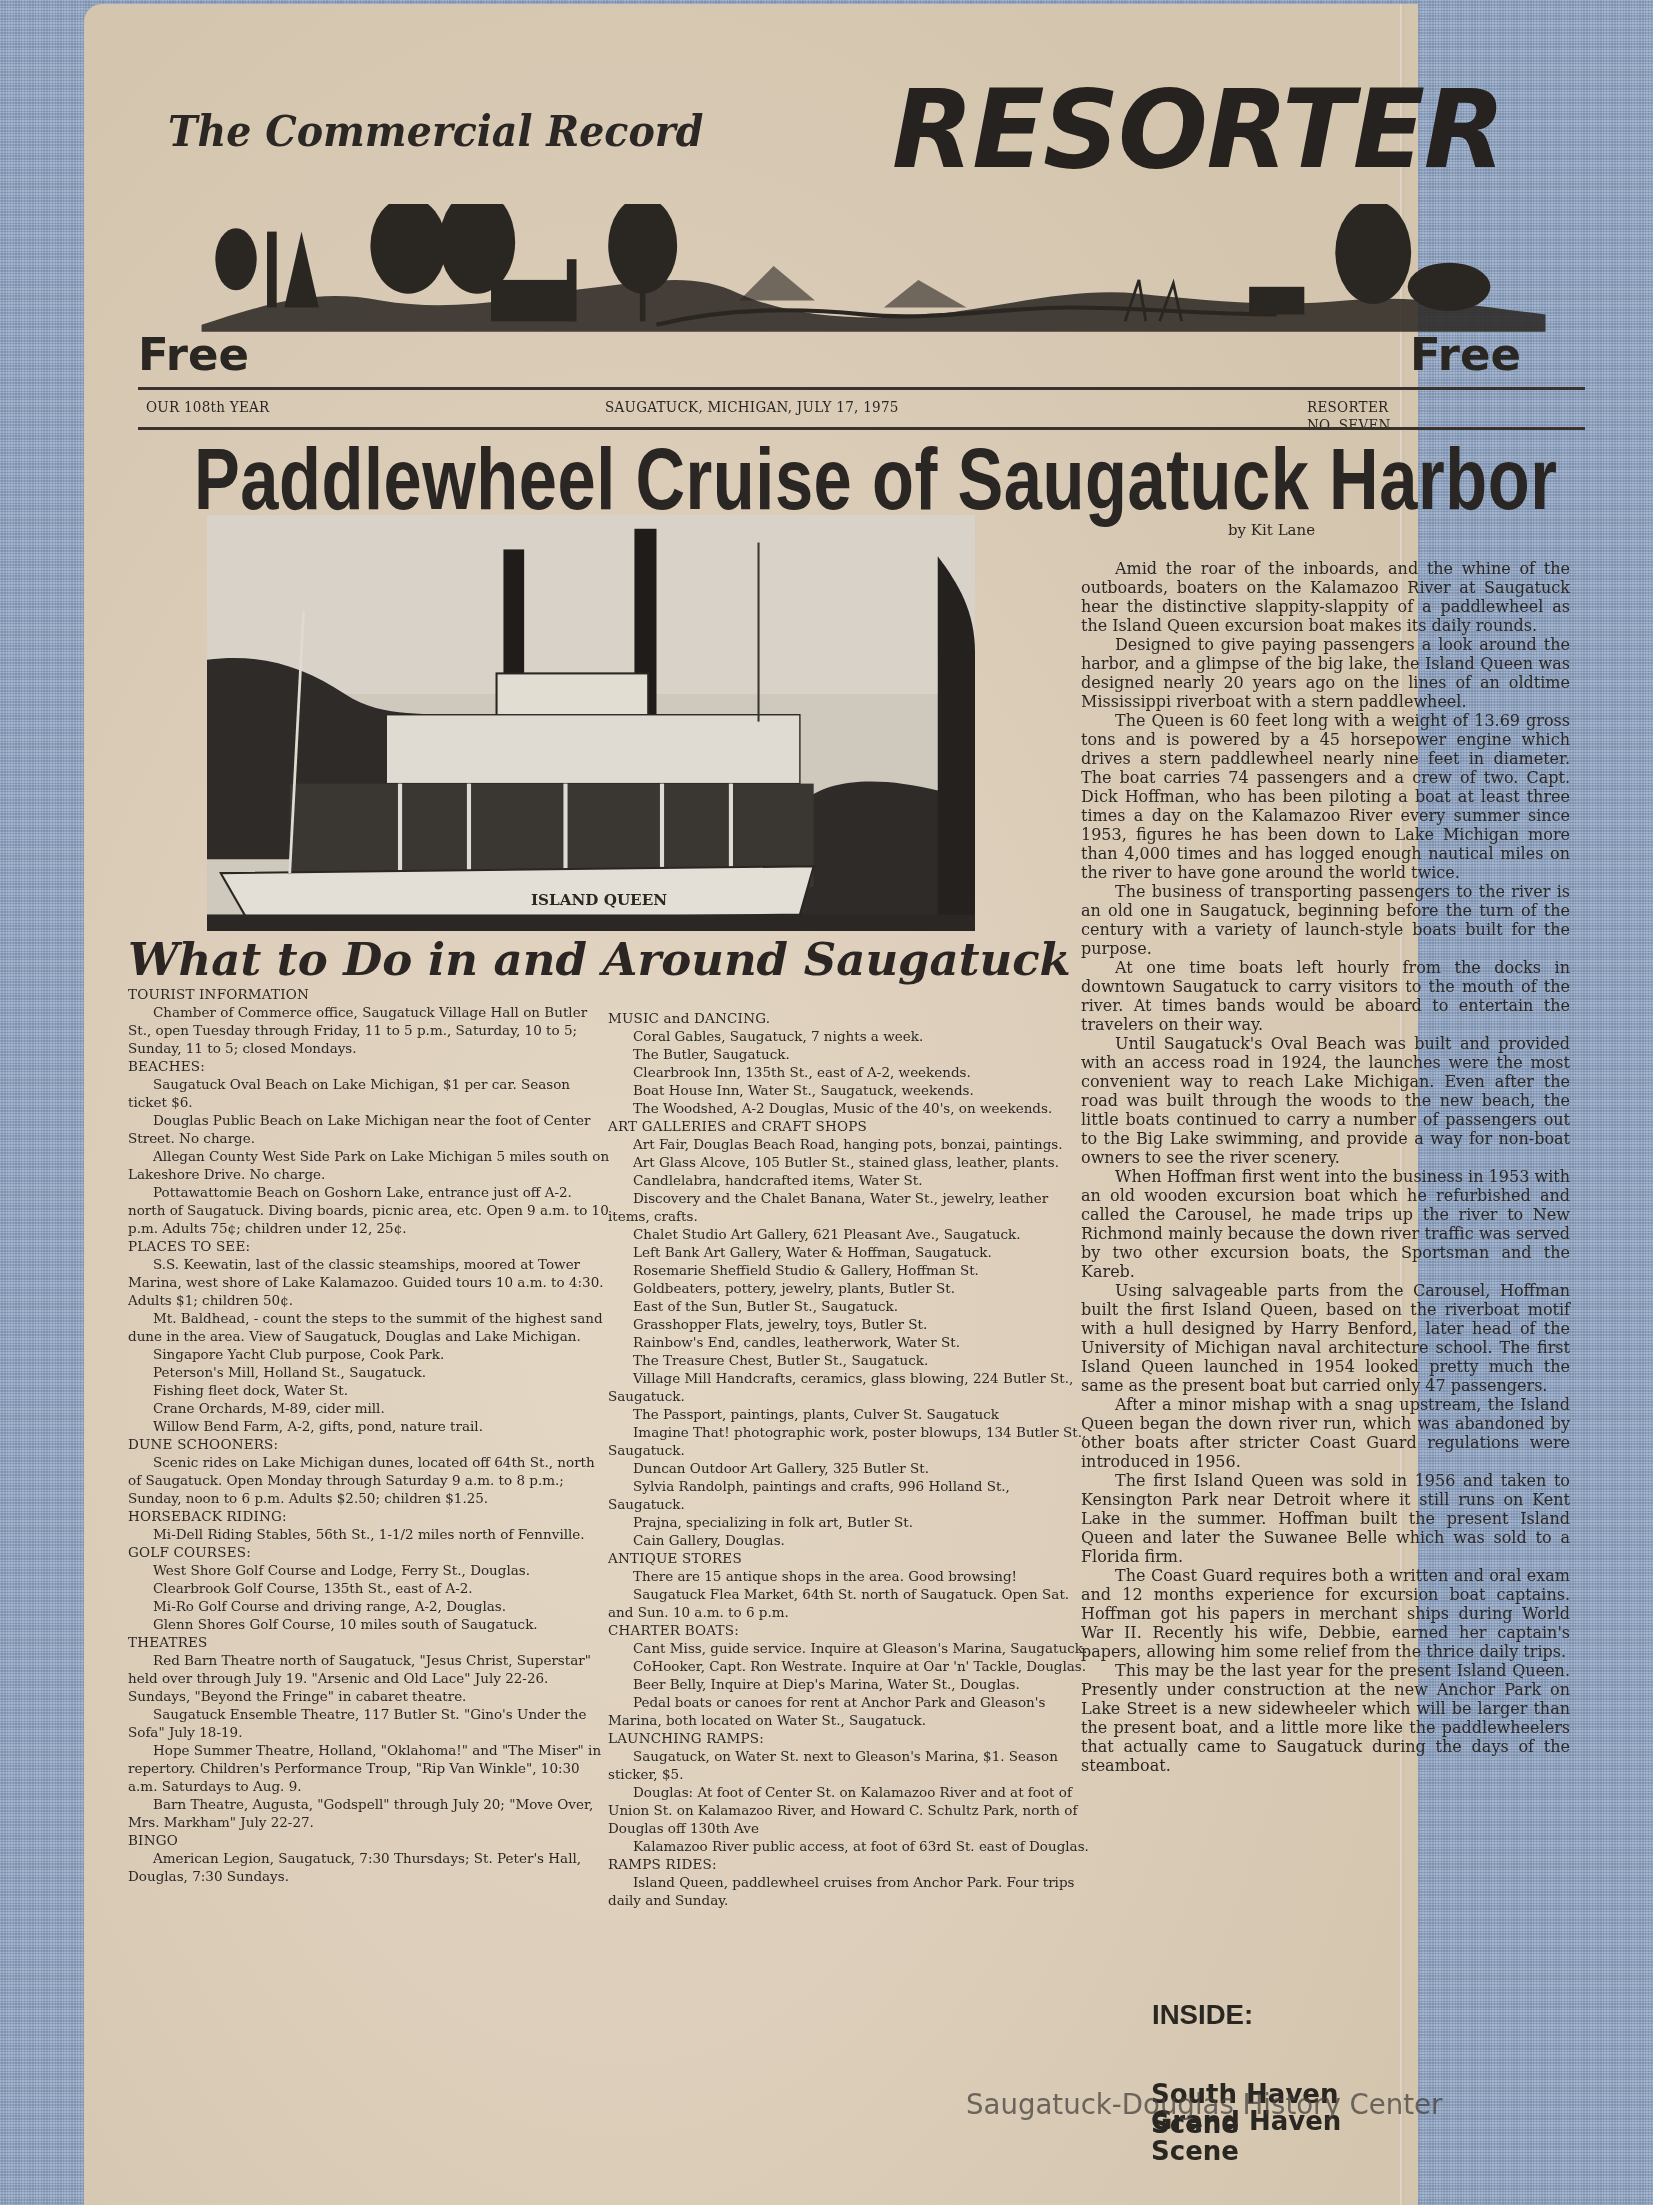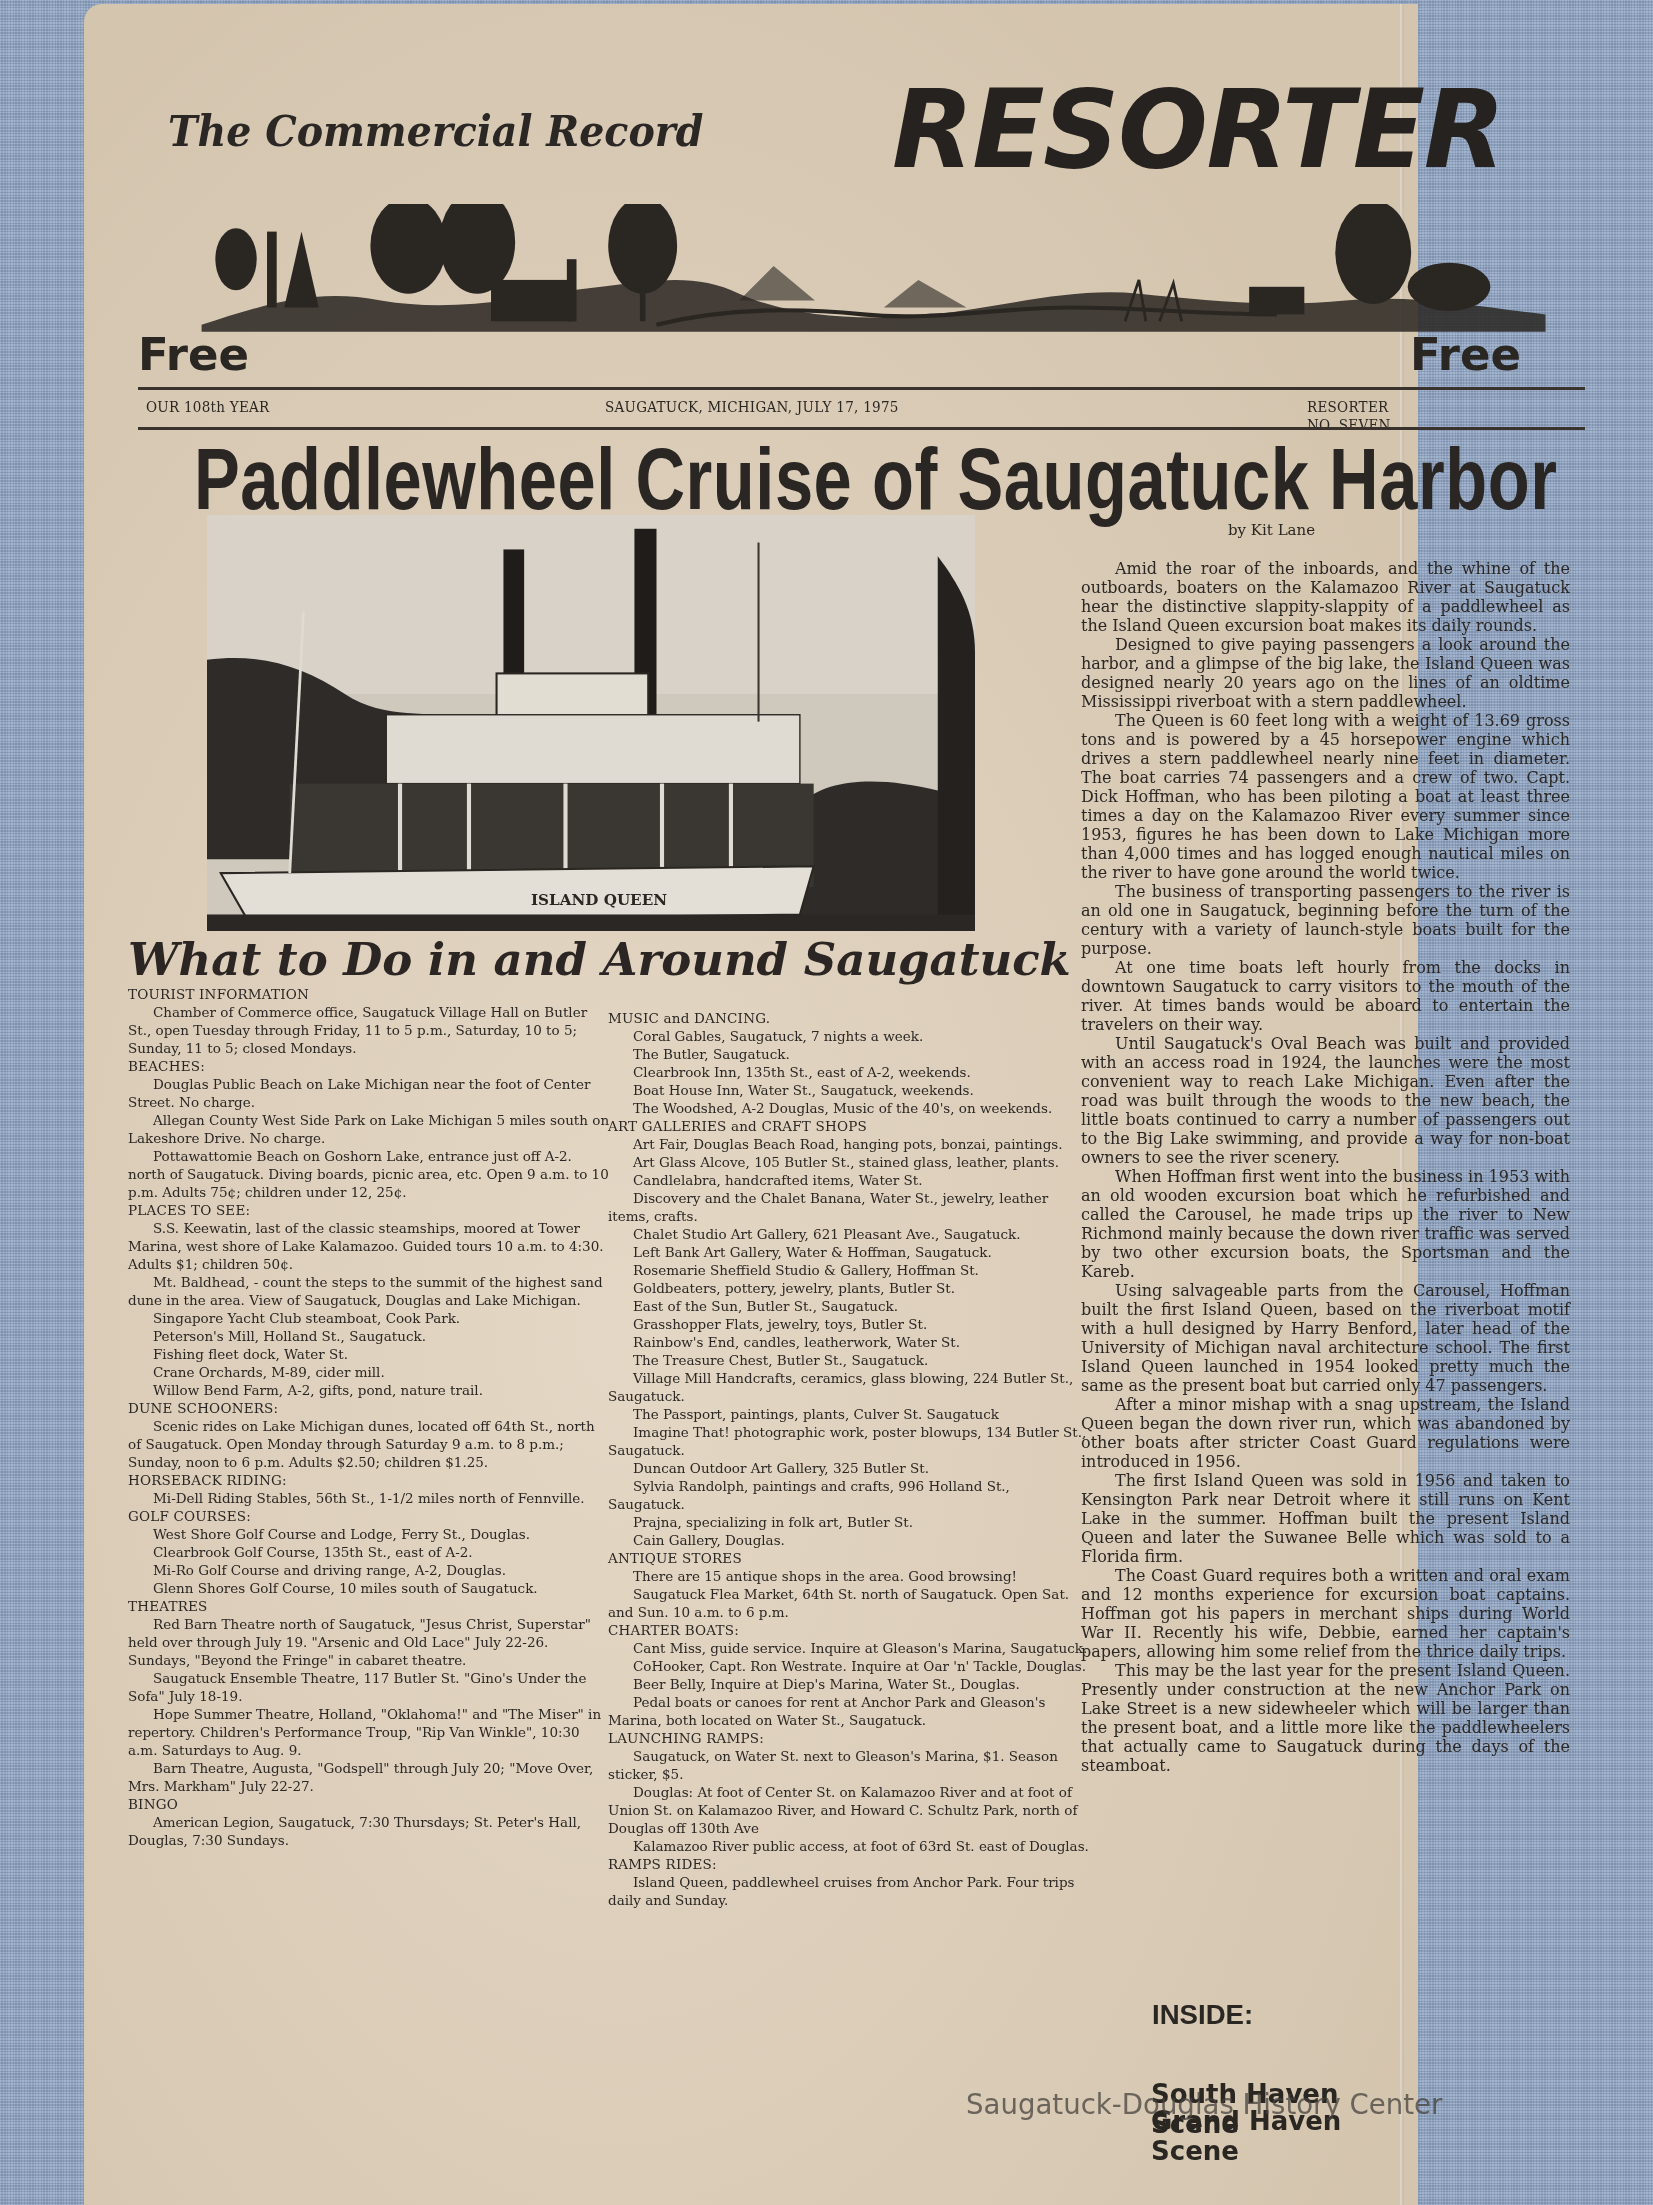--- a/index.html
+++ b/index.html
@@ -134,27 +134,28 @@
     </svg>
   </div>
   <div class="abs byline">by Kit Lane</div>
 
   <div class="abs sub-head">What to Do in and Around Saugatuck</div>
 
   <div class="abs col col-left" id="col-left">
       <p class="cat">TOURIST INFORMATION</p>
       <p class="item">Chamber of Commerce office, Saugatuck Village Hall on Butler St., open Tuesday through Friday, 11 to 5 p.m., Saturday, 10 to 5; Sunday, 11 to 5; closed Mondays.</p>
       <p class="cat">BEACHES:</p>
+      <p class="item">Saugatuck Oval Beach on Lake Michigan, $1 per car. Season ticket $6.</p>
       <p class="item">Douglas Public Beach on Lake Michigan near the foot of Center Street. No charge.</p>
       <p class="item">Allegan County West Side Park on Lake Michigan 5 miles south on Lakeshore Drive. No charge.</p>
       <p class="item">Pottawattomie Beach on Goshorn Lake, entrance just off A-2. north of Saugatuck. Diving boards, picnic area, etc. Open 9 a.m. to 10 p.m. Adults 75¢; children under 12, 25¢.</p>
       <p class="cat">PLACES TO SEE:</p>
       <p class="item">S.S. Keewatin, last of the classic steamships, moored at Tower Marina, west shore of Lake Kalamazoo. Guided tours 10 a.m. to 4:30. Adults $1; children 50¢.</p>
       <p class="item">Mt. Baldhead, - count the steps to the summit of the highest sand dune in the area. View of Saugatuck, Douglas and Lake Michigan.</p>
-      <p class="item">Singapore Yacht Club steamboat, Cook Park.</p>
+      <p class="item">Singapore Yacht Club purpose, Cook Park.</p>
       <p class="item">Peterson's Mill, Holland St., Saugatuck.</p>
       <p class="item">Fishing fleet dock, Water St.</p>
       <p class="item">Crane Orchards, M-89, cider mill.</p>
       <p class="item">Willow Bend Farm, A-2, gifts, pond, nature trail.</p>
       <p class="cat">DUNE SCHOONERS:</p>
       <p class="item">Scenic rides on Lake Michigan dunes, located off 64th St., north of Saugatuck. Open Monday through Saturday 9 a.m. to 8 p.m.; Sunday, noon to 6 p.m. Adults $2.50; children $1.25.</p>
       <p class="cat">HORSEBACK RIDING:</p>
       <p class="item">Mi-Dell Riding Stables, 56th St., 1-1/2 miles north of Fennville.</p>
       <p class="cat">GOLF COURSES:</p>
       <p class="item">West Shore Golf Course and Lodge, Ferry St., Douglas.</p>

